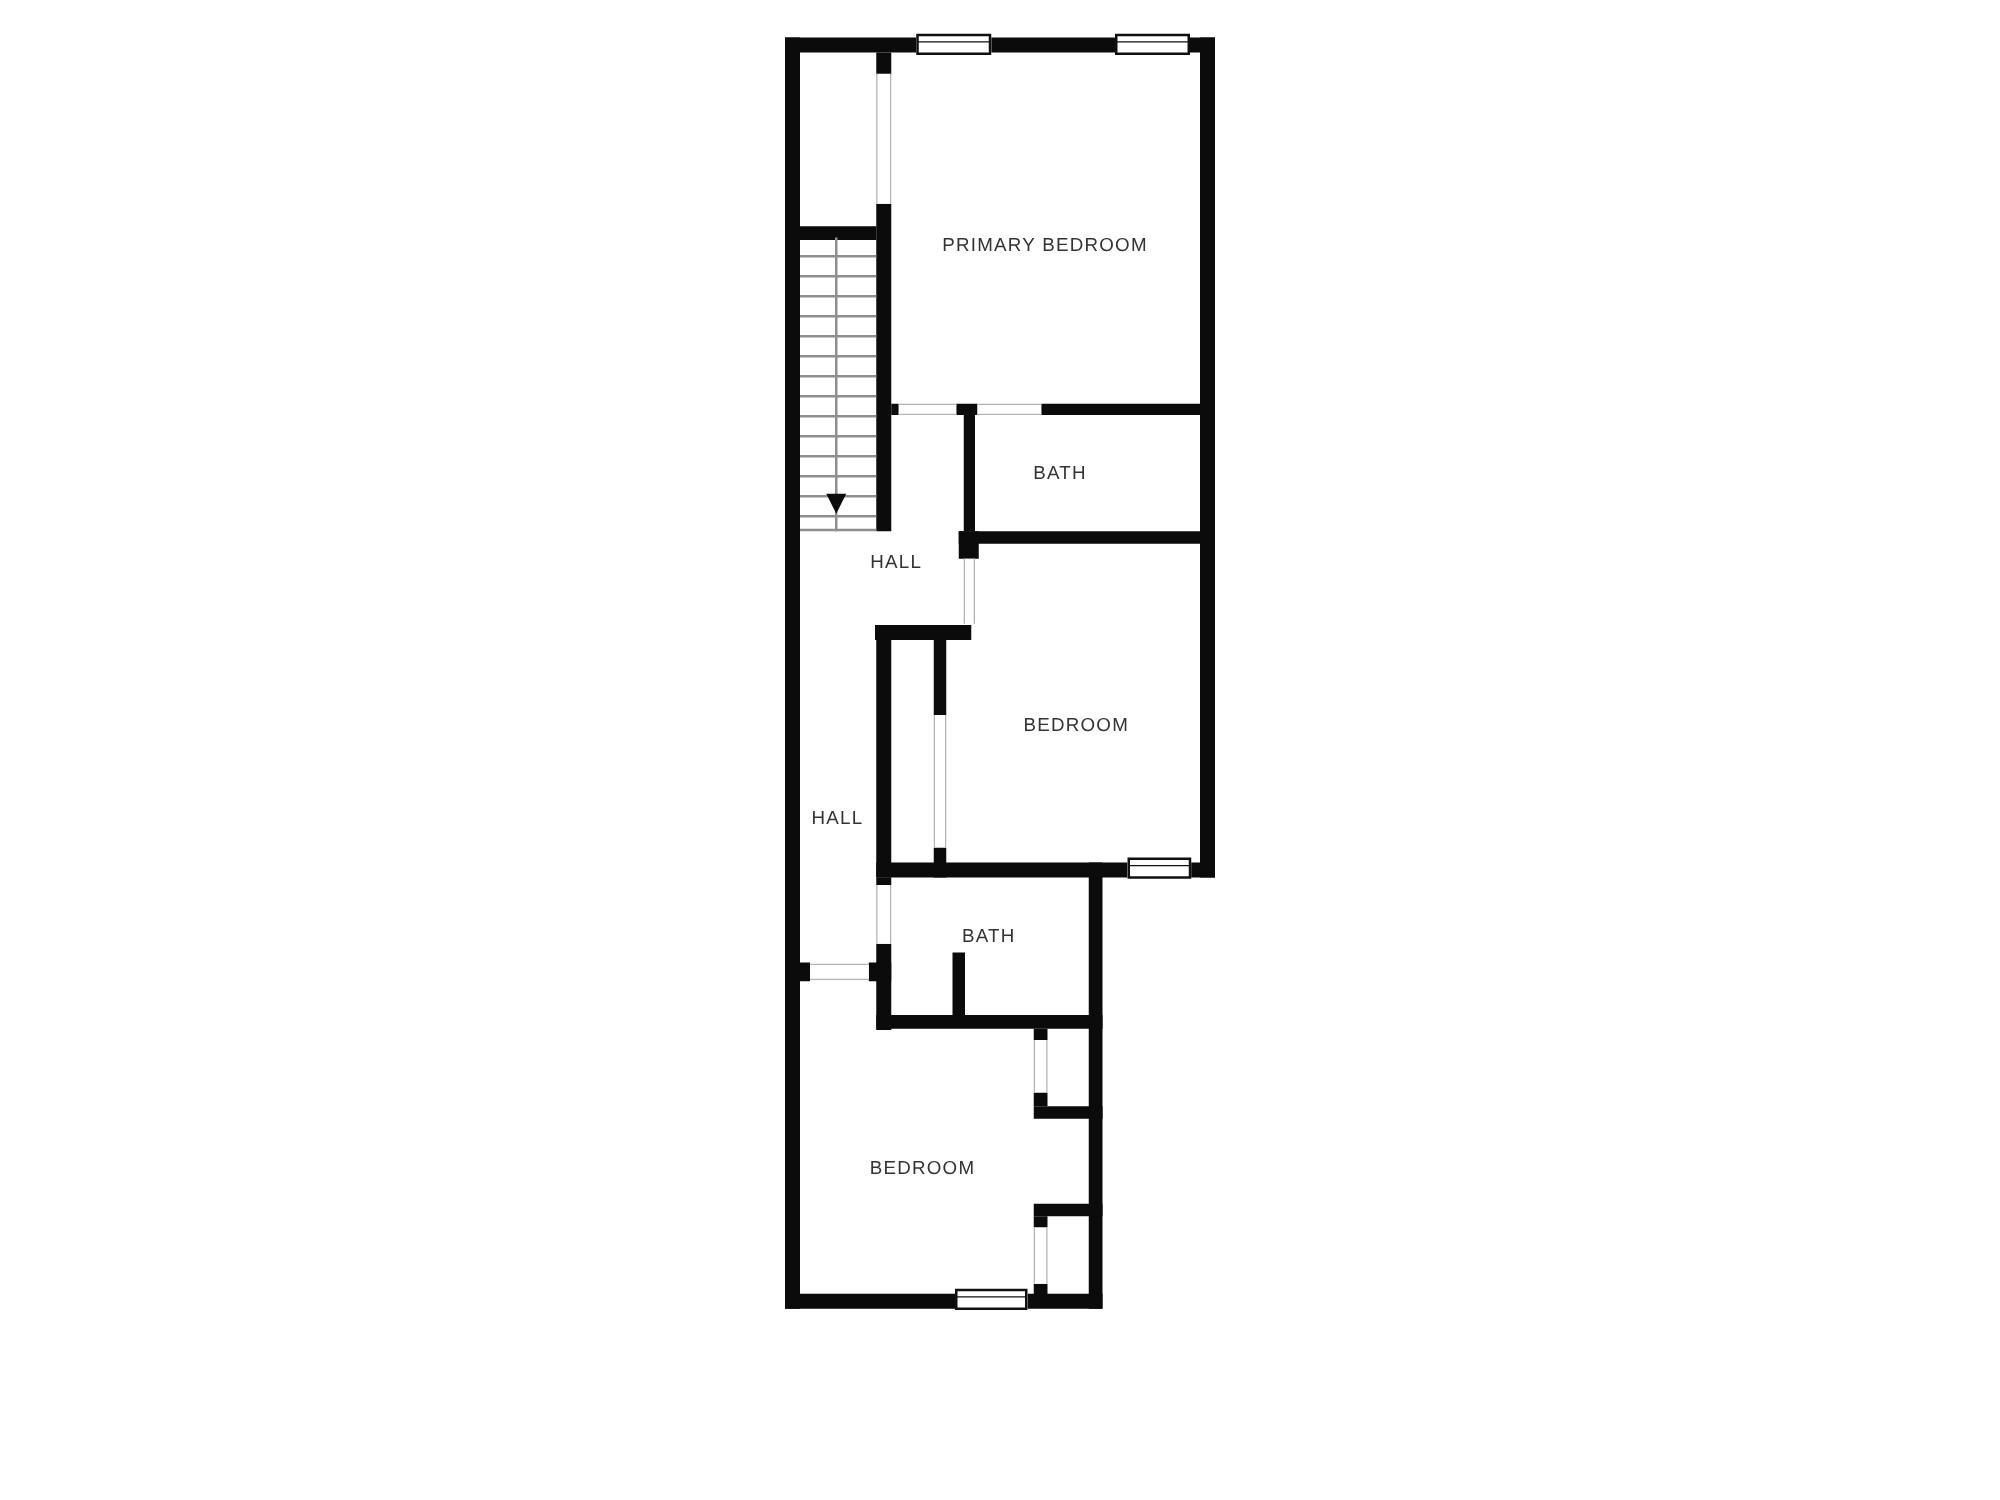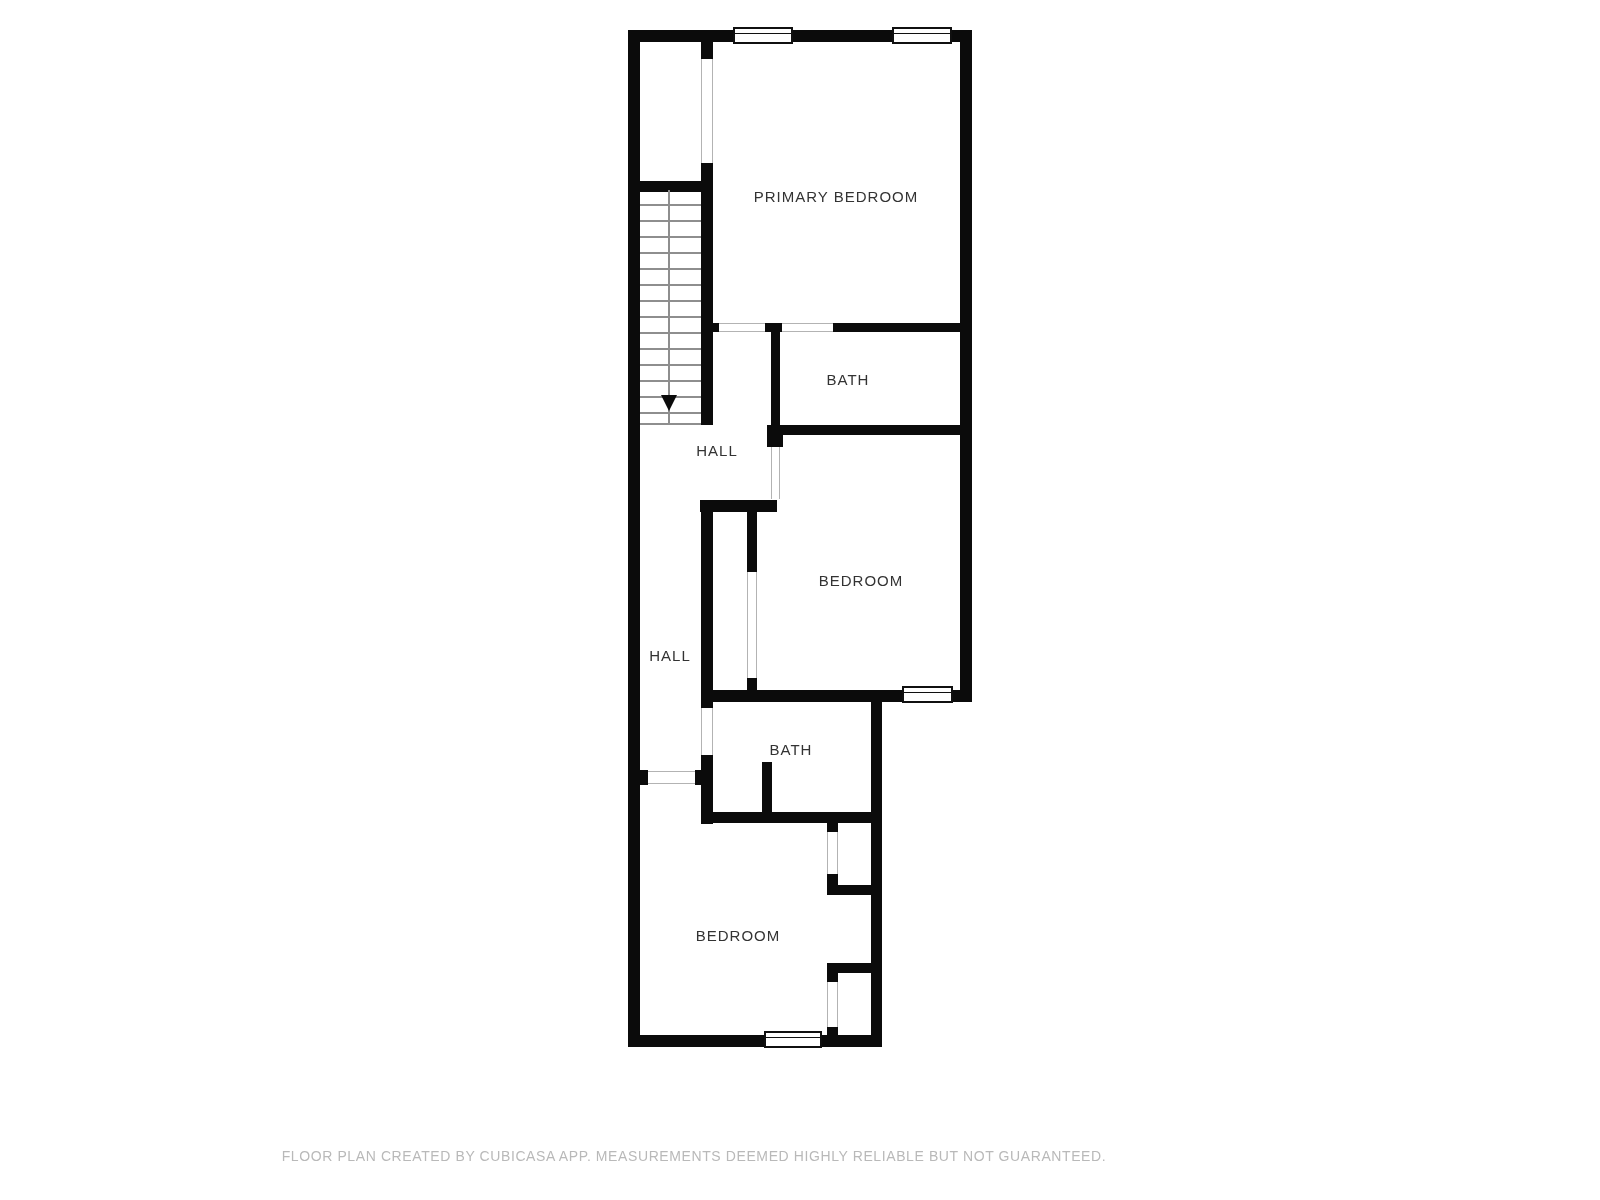--- a/index.html
+++ b/index.html
@@ -111,15 +111,14 @@
   <div class="window" style="left:764px;top:1031px;width:58px;height:17px;"></div>
 
   <div class="room-label" style="left:836px;top:196px;">PRIMARY BEDROOM</div>
   <div class="room-label" style="left:848px;top:379px;">BATH</div>
   <div class="room-label" style="left:717px;top:450px;">HALL</div>
   <div class="room-label" style="left:861px;top:580px;">BEDROOM</div>
   <div class="room-label" style="left:670px;top:655px;">HALL</div>
   <div class="room-label" style="left:791px;top:749px;">BATH</div>
   <div class="room-label" style="left:738px;top:935px;">BEDROOM</div>
 
-  <div class="footer">FLOOR PLAN CREATED BY CUBICASA APP. MEASUREMENTS DEEMED HIGHLY RELIABLE BUT NOT GUARANTEED.</div>
 
 </div>
 
 </body></html>

